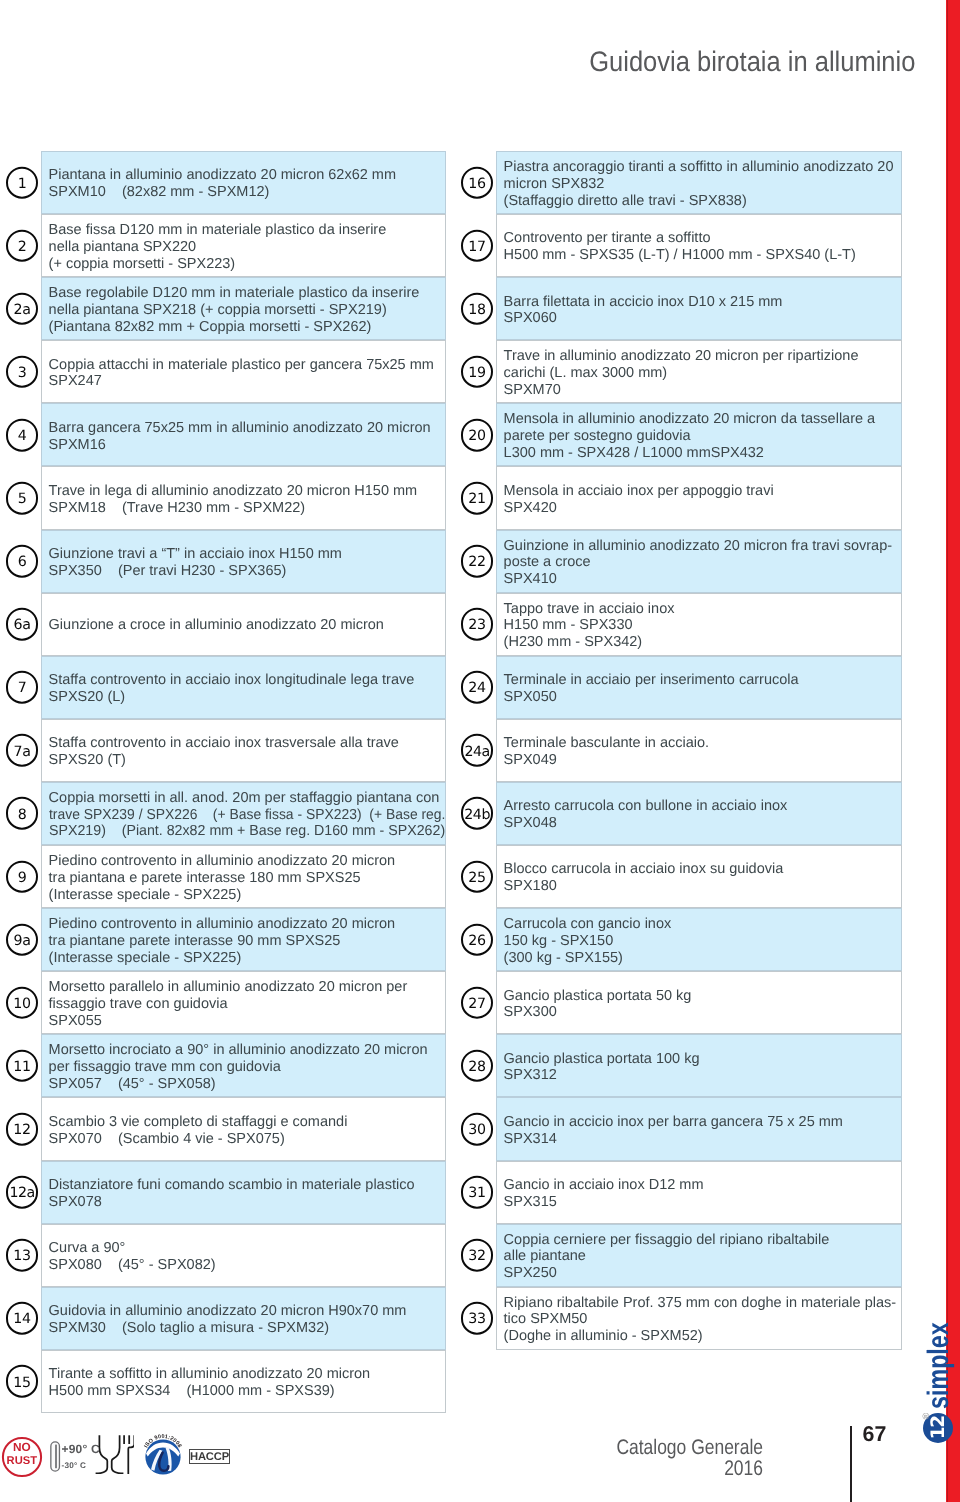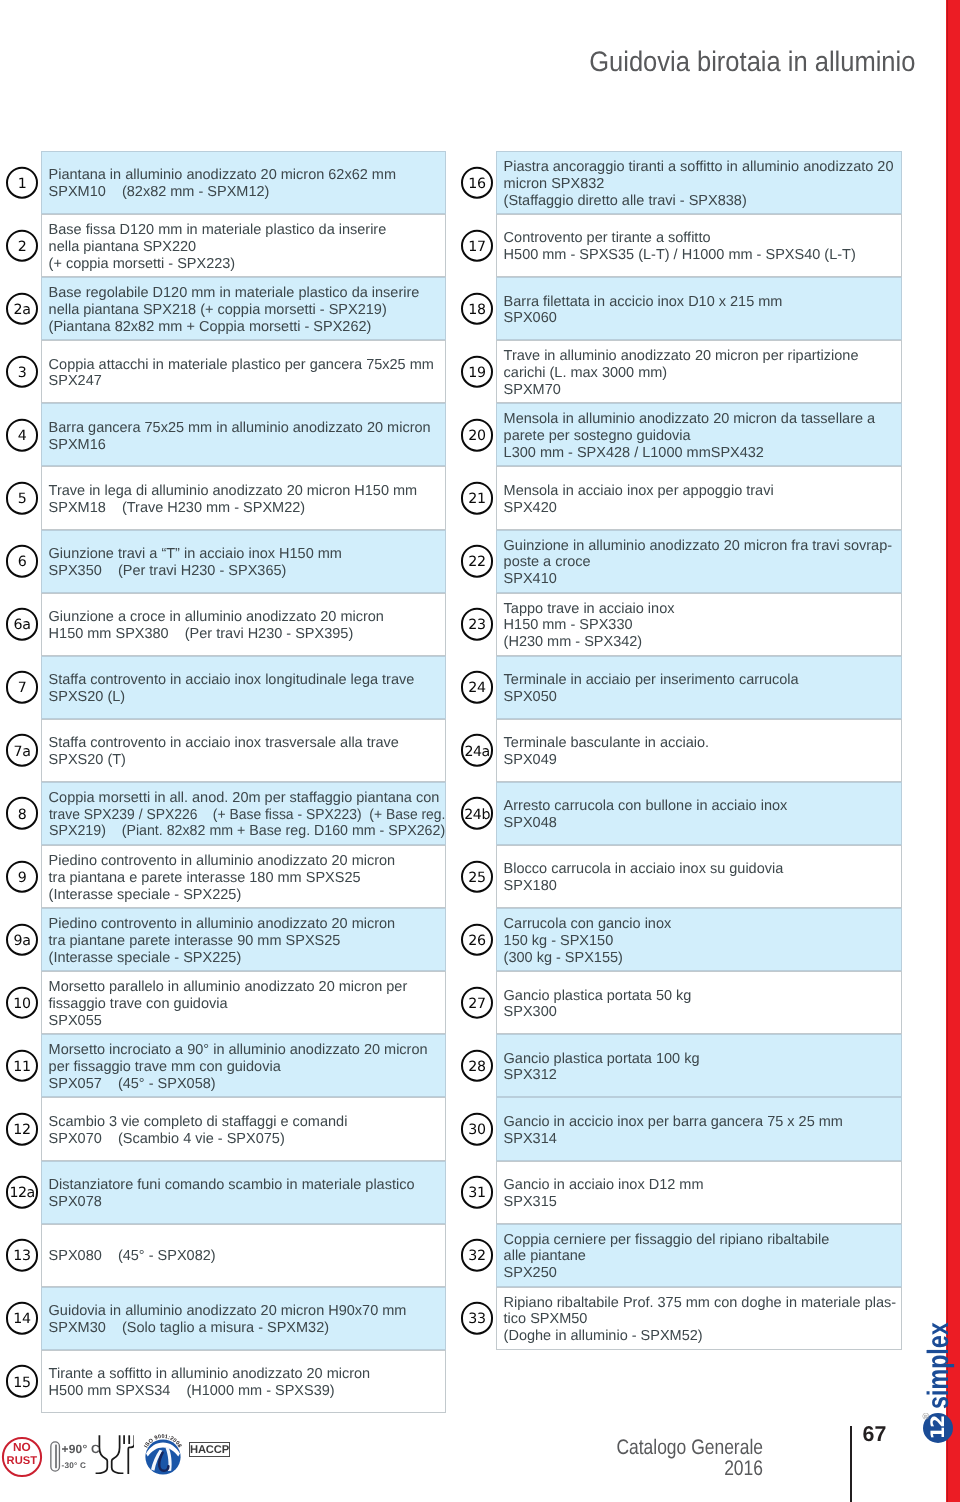--- a/index.html
+++ b/index.html
@@ -48,21 +48,21 @@
 
   .badges { position:absolute; left:0; top:0; width:260px; height:82px; }
   .ic-norust { position:absolute; left:1px; top:16px; }
   .ic-temp   { position:absolute; left:50px; top:21px; }
   .temp-hi   { position:absolute; left:61.5px; top:21.8px; font-size:12px;
      font-weight:700; color:#58595b; letter-spacing:0.2px; }
   .temp-lo   { position:absolute; left:61.5px; top:40.8px; font-size:8.2px;
      font-weight:700; color:#58595b; letter-spacing:0.2px; }
   .ic-food   { position:absolute; left:94px; top:13px; }
   .ic-iso    { position:absolute; left:143px; top:13px; }
-  .ic-haccp  { position:absolute; left:189px; top:22px; width:41px; height:15px;
+  .ic-haccp  { position:absolute; left:189px; top:29px; width:41px; height:15px;
      border:1.6px solid #4a4a4a; background:#fff; display:flex; align-items:center;
      justify-content:center; font-size:11.2px; font-weight:700; color:#3a3a3a;
      letter-spacing:-0.2px; }
 
   .brand { position:absolute; left:922.5px; top:1444.5px; width:132px; height:32px;
      transform:rotate(-90deg); transform-origin:0 0; }
   .brand-inner { position:absolute; left:0; top:0; width:130px; height:31px; }
   .brand-mark { position:absolute; left:1.5px; top:-0.5px; }
   .brand-name { position:absolute; left:36.2px; top:1.0px; font-size:29.6px; font-weight:700;
      color:#1b4c96; line-height:30px; letter-spacing:0px;
@@ -139,21 +139,20 @@
             <div>Giunzione travi a “T” in acciaio inox H150 mm</div>
             <div>SPX350    (Per travi H230 - SPX365)</div>
           </div>
   </div>
 </div>
 <div class="row">
   <div class="badge">6a</div>
   <div class="row-box">
     <div class="row-text">
             <div>Giunzione a croce in alluminio anodizzato 20 micron</div>
-            <div>H150 mm SPX380    (Per travi H230 - SPX395)</div>
           </div>
   </div>
 </div>
 <div class="row hl">
   <div class="badge">7</div>
   <div class="row-box">
     <div class="row-text">
             <div>Staffa controvento in acciaio inox longitudinale lega trave</div>
             <div>SPXS20 (L)</div>
           </div>
@@ -233,20 +232,21 @@
     <div class="row-text">
             <div>Distanziatore funi comando scambio in materiale plastico</div>
             <div>SPX078</div>
           </div>
   </div>
 </div>
 <div class="row">
   <div class="badge">13</div>
   <div class="row-box">
     <div class="row-text">
+            <div>Curva a 90°</div>
             <div>SPX080    (45° - SPX082)</div>
           </div>
   </div>
 </div>
 <div class="row hl">
   <div class="badge">14</div>
   <div class="row-box">
     <div class="row-text">
             <div>Guidovia in alluminio anodizzato 20 micron H90x70 mm</div>
             <div>SPXM30    (Solo taglio a misura - SPXM32)</div>

